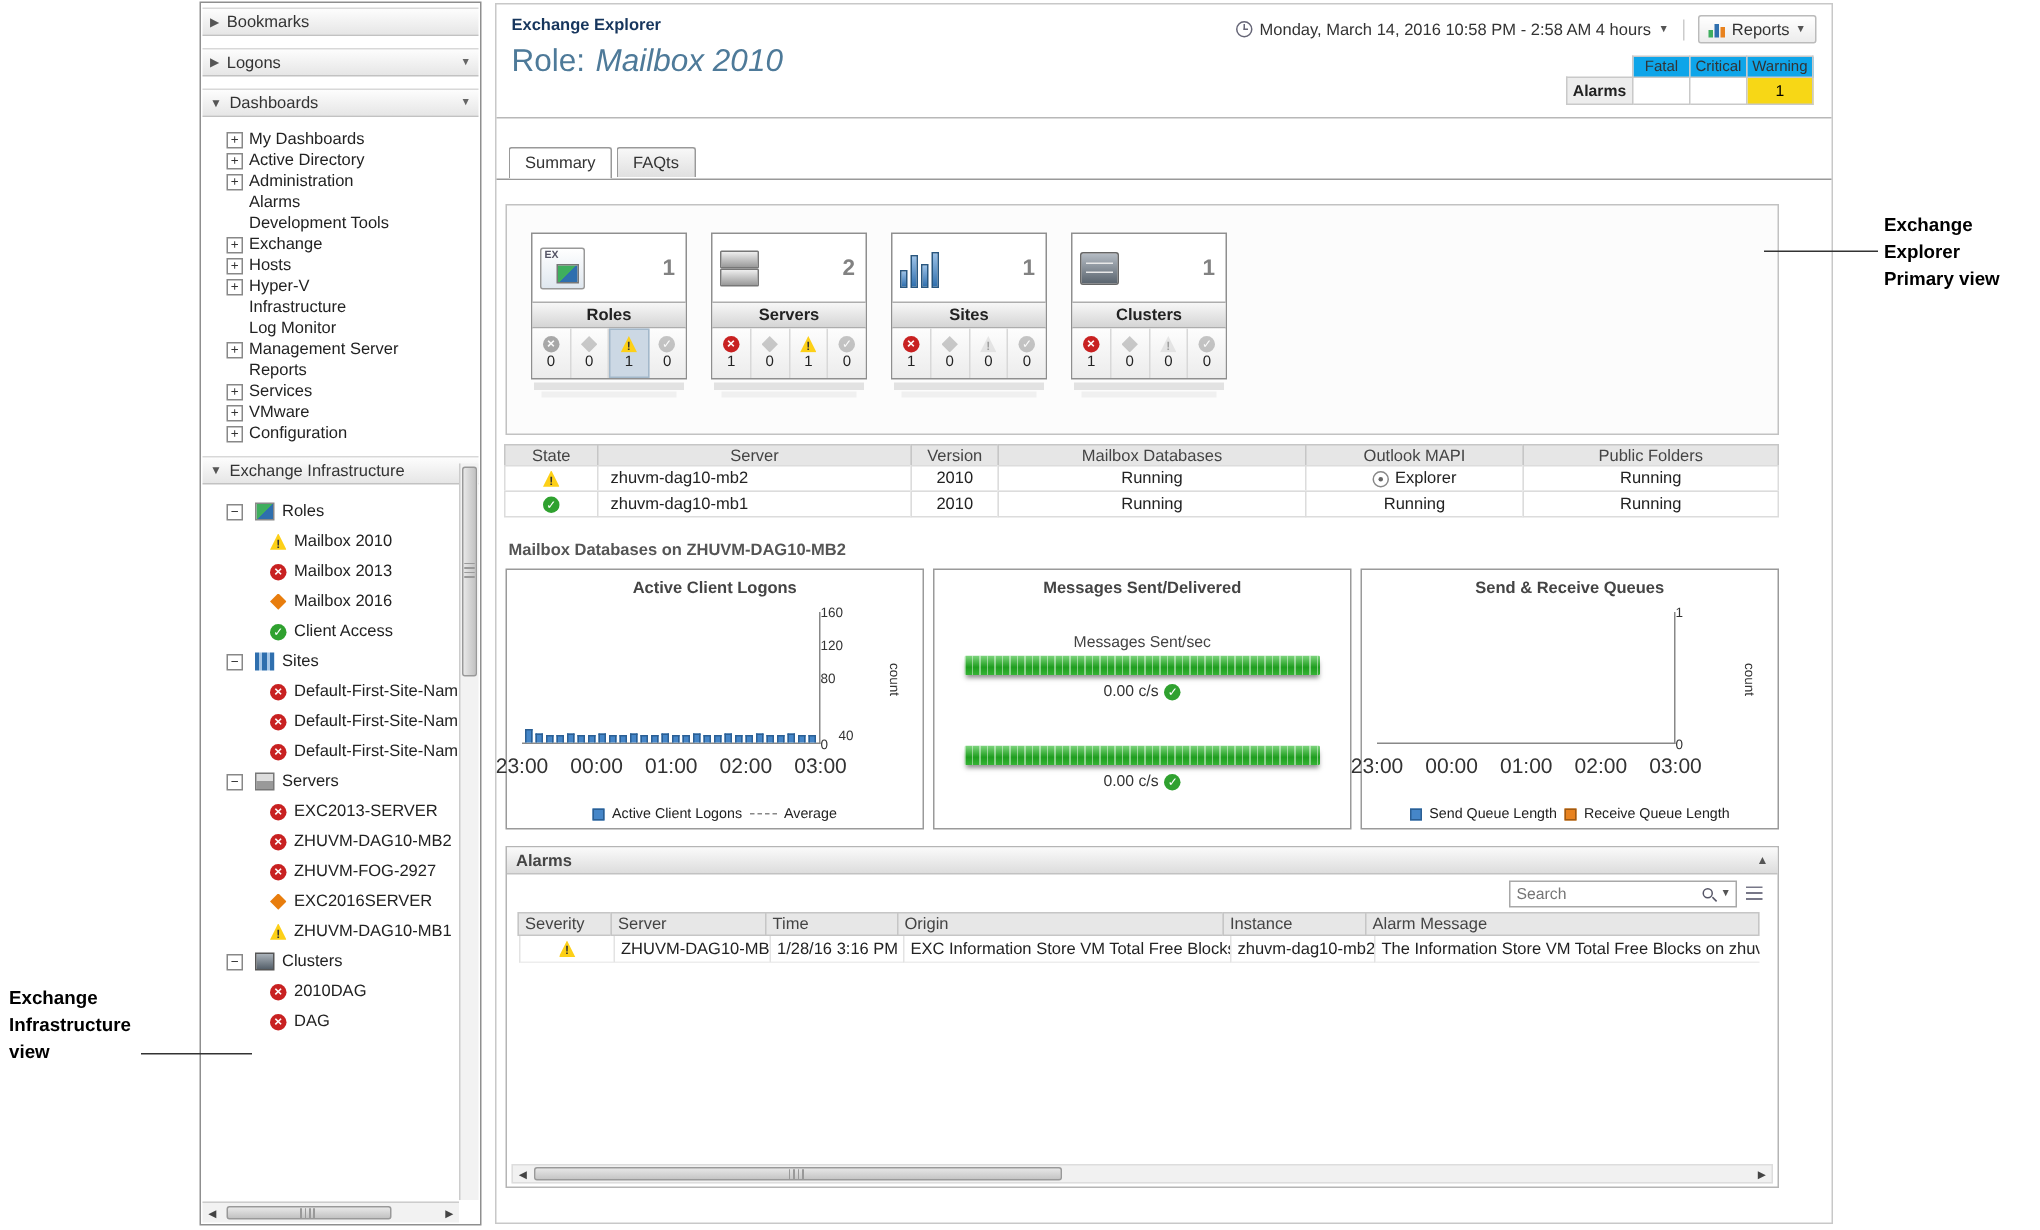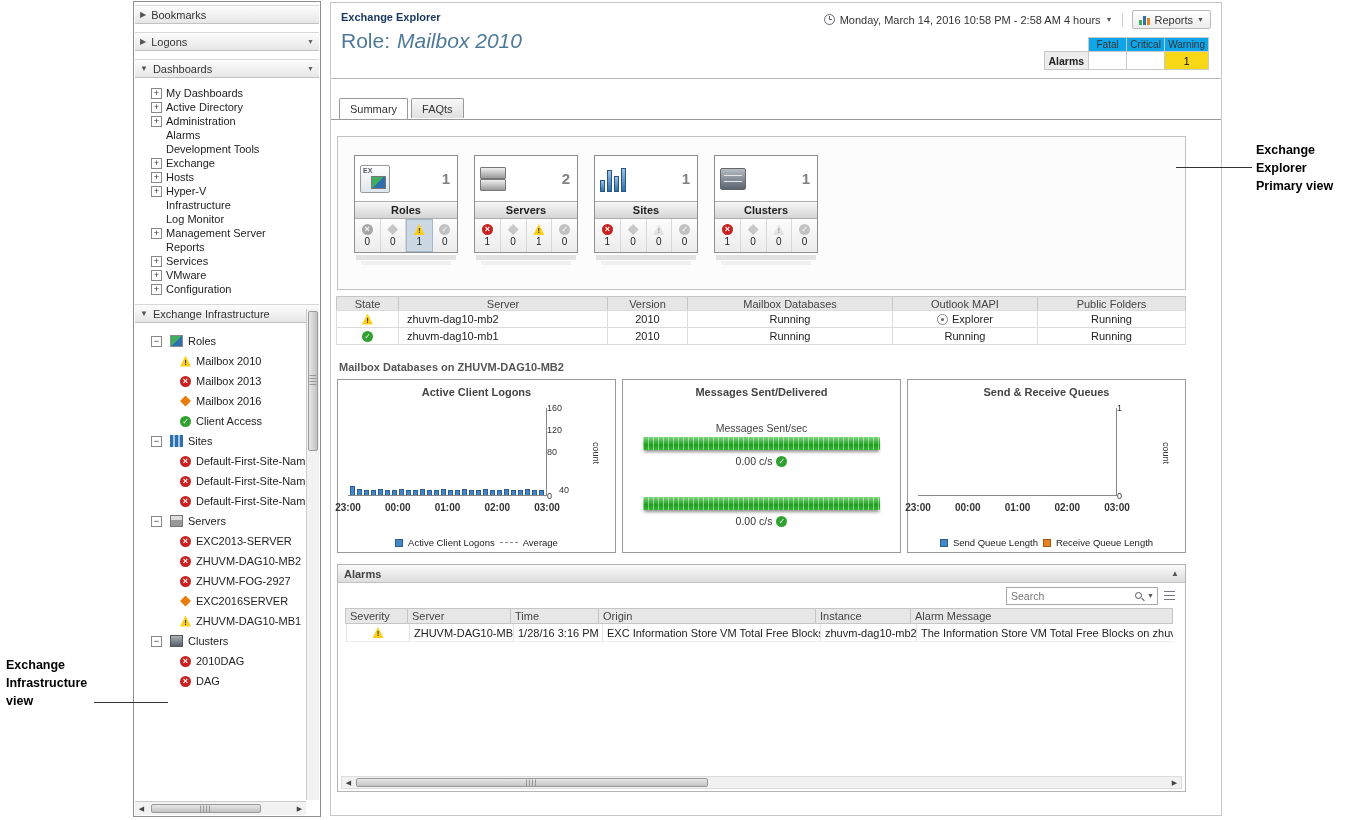--- a/index.html
+++ b/index.html
@@ -101,34 +101,34 @@
   .ic-sites span{width:5px;background:linear-gradient(#9cc2e8,#2f6fae);border:1px solid #28567f;box-sizing:border-box;}
   .ic-clusters{width:26px;height:22px;border:1px solid #666;background:linear-gradient(#b5bcc4,#5a646e);border-radius:2px;position:relative;box-sizing:border-box;}
   .ic-clusters::after{content:"";position:absolute;left:3px;right:3px;top:6px;height:1px;background:#e8e8e8;box-shadow:0 6px 0 #e8e8e8;}
 
   
   .stable{position:absolute;left:6px;top:293px;width:849px;}
   .strow{display:flex;}
   .sth{background:#e6e6e6;border:1px solid #c6c6c6;margin-left:-1px;height:15px;display:flex;align-items:center;justify-content:center;color:#444;box-sizing:border-box;}
   .std{background:#fff;border:1px solid #dcdcdc;margin-left:-1px;margin-top:-1px;height:18px;display:flex;align-items:center;justify-content:center;color:#222;box-sizing:border-box;gap:4px;}
   .std.left{justify-content:flex-start;padding-left:8px;}
-  .w0{width:63px;}.w1{width:210px;}.w2{width:81px;}.w3{width:206px;}.w4{width:146px;}.w5{flex:1;}
+  .w0{width:63px;}.w1{width:210px;}.w2{width:59px;}.w3{width:206px;}.w4{width:146px;}.w5{flex:1;}
   .sect{position:absolute;left:8px;top:358px;font-weight:bold;color:#555;}
 
   
   .charts{position:absolute;left:6px;top:376px;width:849px;display:flex;gap:6px;}
   .cpanel{width:279px;height:174px;border:1px solid #9a9a9a;background:#fff;box-sizing:border-box;position:relative;}
   .ctitle{text-align:center;font-weight:bold;color:#444;margin-top:6px;}
   .plot{position:absolute;left:8px;right:8px;top:24px;height:116px;}
   .plotbox{position:absolute;left:2px;right:60px;top:4px;bottom:24px;border-right:1px solid #888;border-bottom:1px solid #888;}
   .bars{position:absolute;left:1px;right:1px;bottom:0;top:0;display:flex;align-items:flex-end;}
   .bar{flex:1;margin:0 1px;background:#4586c8;border:1px solid #2b5f94;border-bottom:none;box-sizing:border-box;min-height:1px;}
   .yt{position:absolute;right:38px;width:22px;font-size:9px;color:#333;}
   .ylab{position:absolute;right:0px;top:44px;font-size:9px;color:#333;transform:rotate(90deg);}
-  .xrow{position:absolute;left:2px;right:60px;bottom:6px;height:12px;font-size:10px;color:#333;font-weight:bold;}
+  .xrow{position:absolute;left:2px;right:60px;bottom:6px;height:12px;font-size:14px;color:#333;}
   .xt{position:absolute;transform:translateX(-50%);white-space:nowrap;}
   .legend{position:absolute;left:0;right:0;bottom:4px;display:flex;justify-content:center;align-items:center;gap:5px;font-size:9.5px;color:#222;}
   .sw{width:8px;height:8px;box-sizing:border-box;flex:none;}
   .sw.blue{background:#4586c8;border:1px solid #2b5f94;}
   .sw.orange{background:#e8821e;border:1px solid #a05a12;}
   .dashsw{width:18px;border-top:1px dashed #888;height:0;flex:none;}
   .glabel{position:absolute;left:0;right:0;text-align:center;font-size:10.5px;color:#444;}
   .gbar{position:absolute;left:20px;right:20px;height:13px;border-radius:1px;
         background:repeating-linear-gradient(90deg,rgba(255,255,255,.45) 0 1px,rgba(255,255,255,0) 1px 5px),linear-gradient(#7fd67f,#1e9e1e 60%,#36b336);
         box-shadow:0 3px 3px -1px rgba(40,40,40,.5);}

